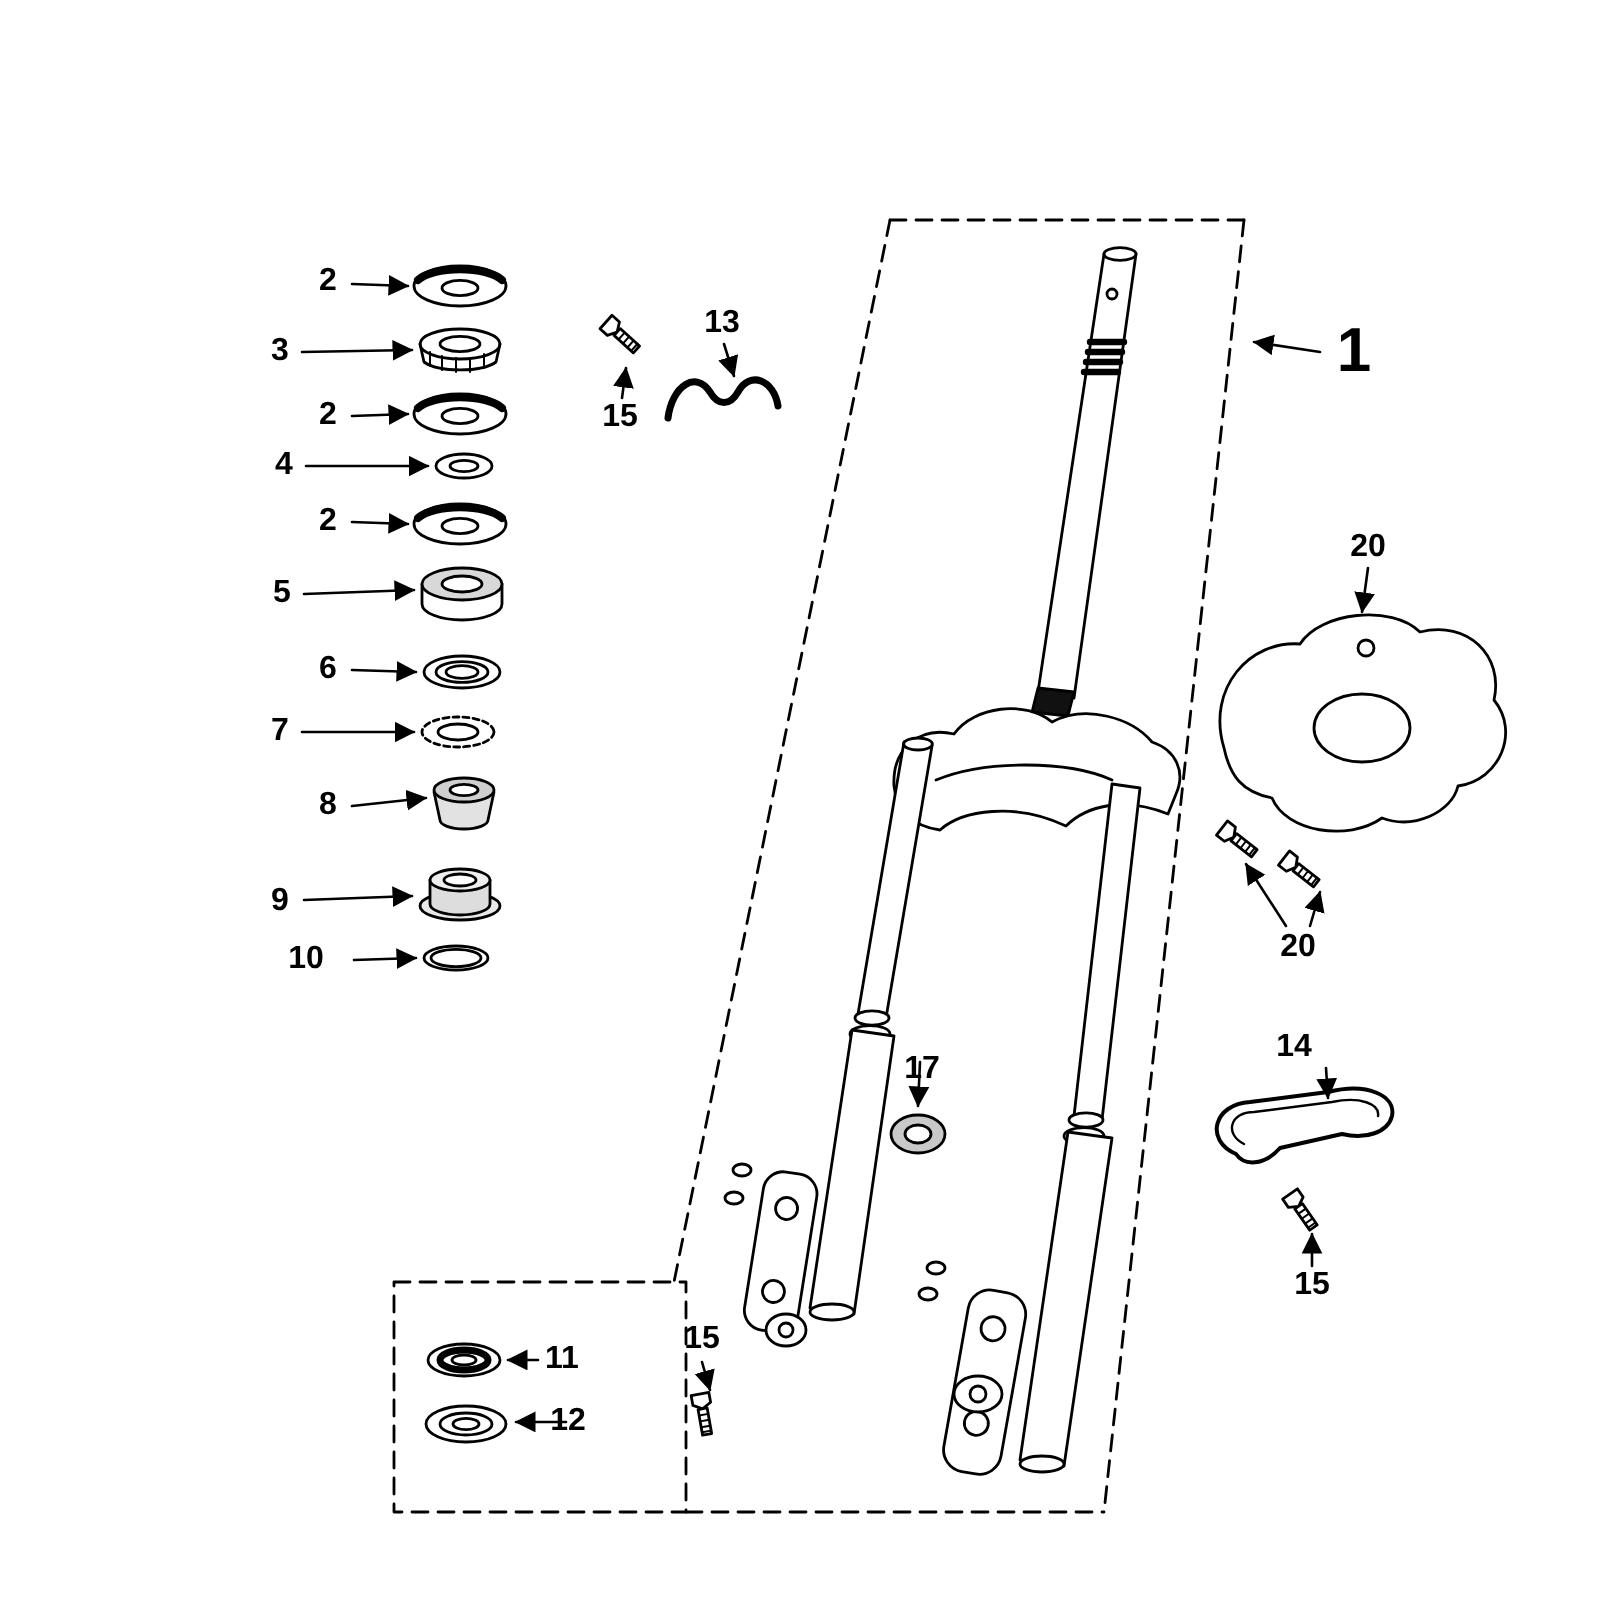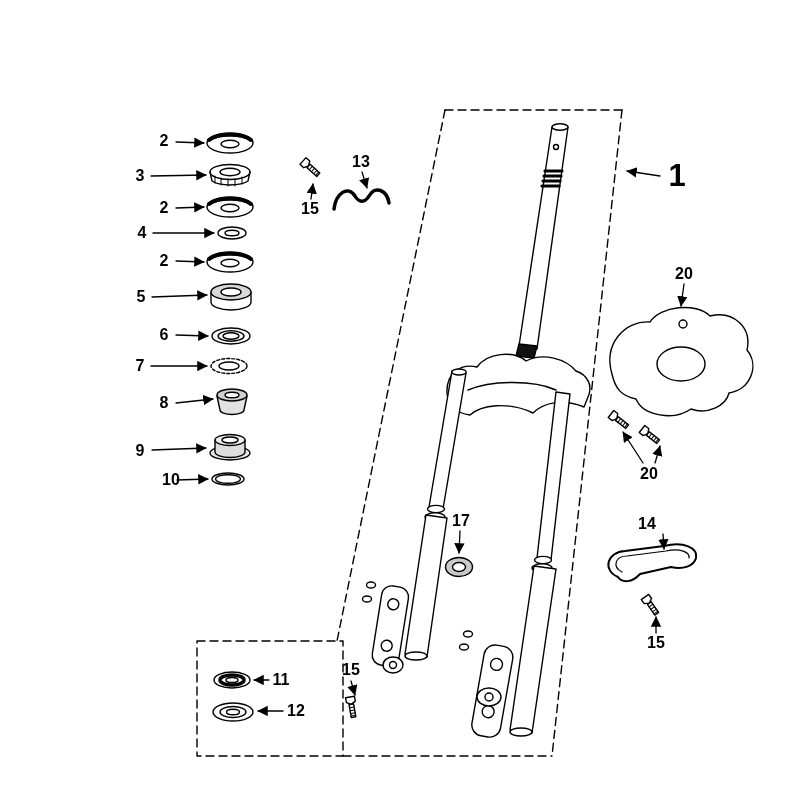--- a/index.html
+++ b/index.html
@@ -231,26 +231,26 @@
   <div class="callout" style="left:164px;top:141px">2</div>
   <div class="callout" style="left:140px;top:176px">3</div>
   <div class="callout" style="left:164px;top:208px">2</div>
   <div class="callout" style="left:142px;top:233px">4</div>
   <div class="callout" style="left:164px;top:261px">2</div>
   <div class="callout" style="left:141px;top:297px">5</div>
   <div class="callout" style="left:164px;top:335px">6</div>
   <div class="callout" style="left:140px;top:366px">7</div>
   <div class="callout" style="left:164px;top:403px">8</div>
   <div class="callout" style="left:140px;top:451px">9</div>
-  <div class="callout" style="left:171px;top:480px">10</div>
+  <div class="callout" style="left:153px;top:480px">10</div>
   <div class="callout" style="left:361px;top:162px">13</div>
   <div class="callout" style="left:310px;top:209px">15</div>
   <div class="callout callout-big" style="left:677px;top:175px">1</div>
   <div class="callout" style="left:684px;top:274px">20</div>
   <div class="callout" style="left:649px;top:474px">20</div>
   <div class="callout" style="left:647px;top:524px">14</div>
   <div class="callout" style="left:656px;top:643px">15</div>
-  <div class="callout" style="left:461px;top:521px">17</div>
+  <div class="callout" style="left:461px;top:535px">17</div>
   <div class="callout" style="left:351px;top:670px">15</div>
   <div class="callout" style="left:281px;top:680px">11</div>
-  <div class="callout" style="left:296px;top:711px">12</div>
+  <div class="callout" style="left:284px;top:711px">12</div>
 
 </div>
 
 </body></html>

